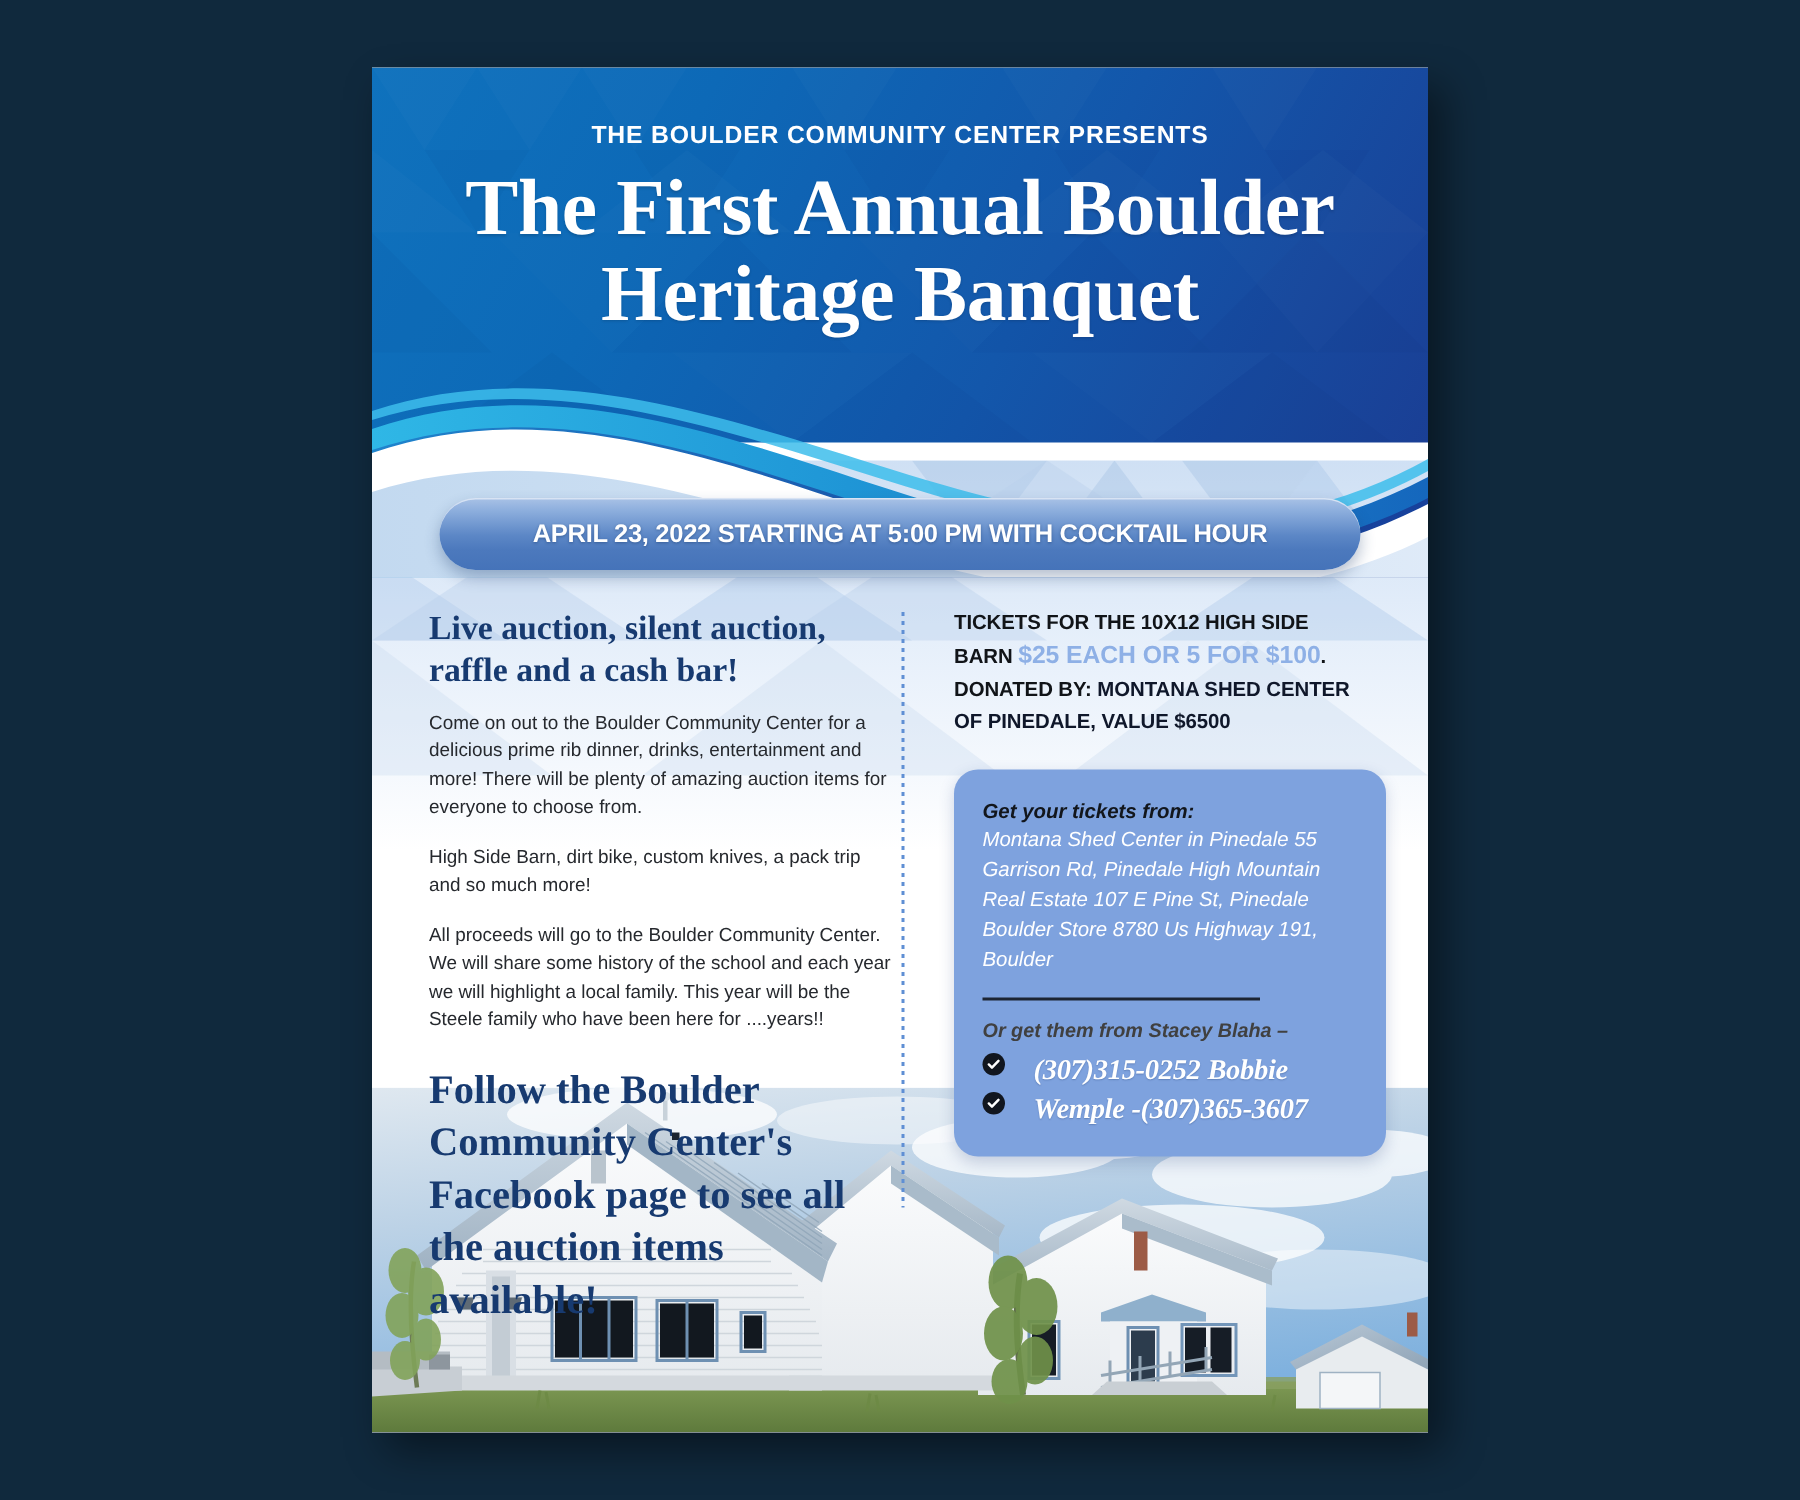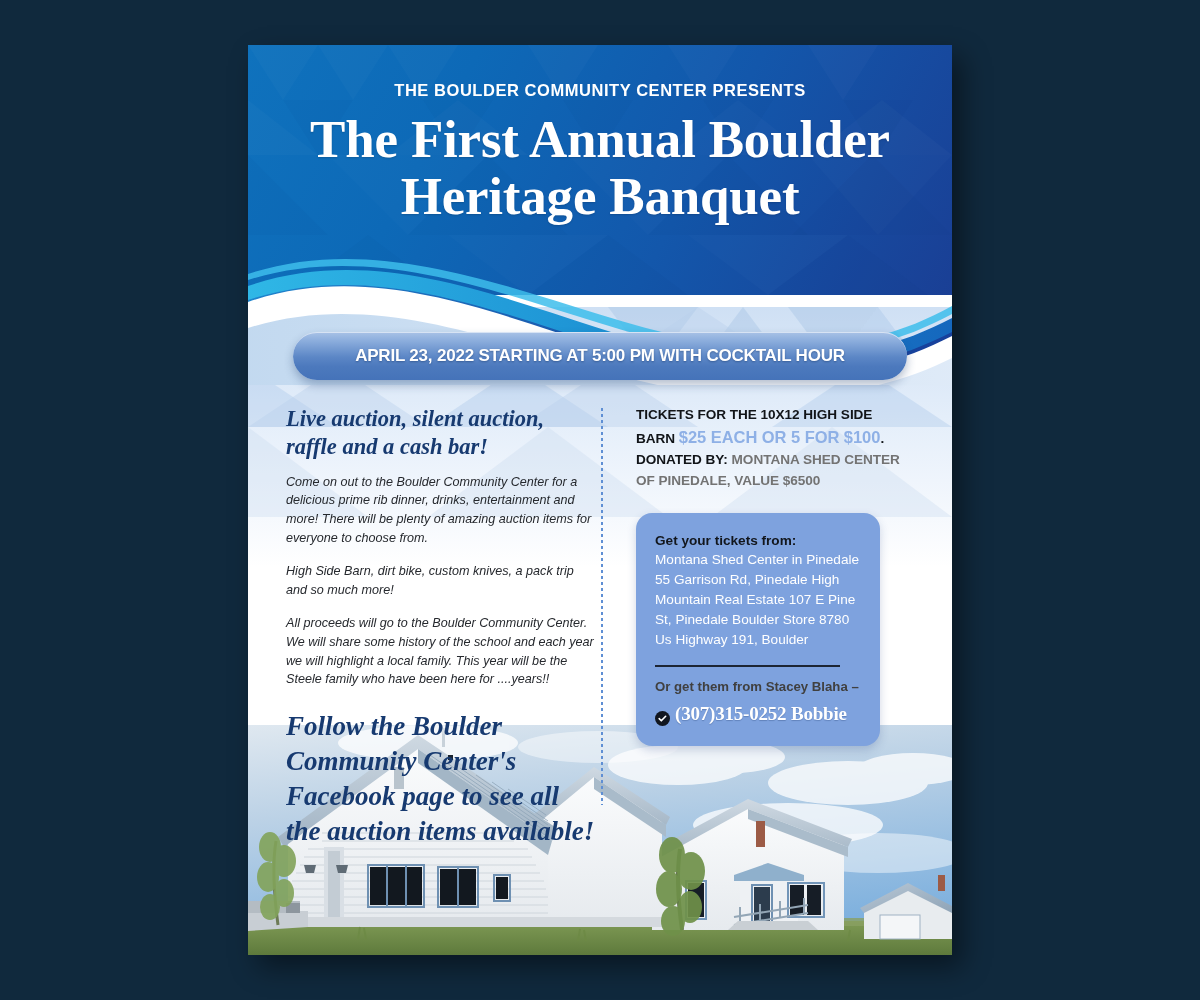--- a/index.html
+++ b/index.html
@@ -120,21 +120,20 @@
     left: 0; top: 345px;
     width: 704px;
     height: 420px;
     z-index: 5;
   }
 
   .col-left {
     position: absolute;
     left: 38px; top: 15px;
     width: 310px;
-    font-style: italic;
   }
   .col-right {
     position: absolute;
     left: 388px; top: 15px;
     width: 278px;
   }
 
   
   .divider {
     position: absolute;
@@ -174,31 +173,32 @@
 
   
   .tickets-line {
     font-weight: bold;
     font-size: 13.6px;
     line-height: 1.50;
     color: #111418;
     letter-spacing: -0.05px;
     text-transform: uppercase;
   }
-  .accent { color: #737373; }
+  .accent { color: #0f172a; }
   .accent-big { color: #8eb0e6; font-size: 16.5px; }
 
   
   .ticket-box {
     margin-top: 22px;
-    width: 244px;
+    width: 288px;
     border-radius: 16px;
     background: #7ea2de;
     padding: 20px 19px 18px 19px;
     box-shadow: 0 4px 10px rgba(40,70,130,.22);
+    font-style: italic;
   }
   .tb-head {
     font-weight: bold;
     font-size: 13.6px;
     color: #12161c;
     margin-bottom: 2px;
   }
   .tb-addr {
     font-size: 13.6px;
     line-height: 1.48;
@@ -211,22 +211,22 @@
     width: 185px;
   }
   .tb-or {
     font-weight: bold;
     font-size: 13.2px;
     color: #404040;
     margin-bottom: 8px;
   }
   .phone-row {
     display: flex;
-    align-items: flex-end;
-    gap: 5px;
+    align-items: flex-start;
+    gap: 19px;
     margin-bottom: 2px;
   }
   .check {
     flex: 0 0 auto;
     width: 15px; height: 15px;
     border-radius: 50%;
     background: #11161f;
     display: inline-flex;
     align-items: center;
     justify-content: center;
@@ -407,20 +407,28 @@
 
         <div class="phone-row">
           <span class="check">
             <svg width="9" height="9" viewBox="0 0 12 12">
                 <path d="M1.6 6.2 L4.4 9 L10.2 3" stroke="#ffffff" stroke-width="2.2" fill="none" stroke-linecap="round" stroke-linejoin="round"></path>
               </svg>
           </span>
           <span class="phone-txt">(307)315-0252 Bobbie</span>
         </div>
 
+        <div class="phone-row">
+          <span class="check">
+            <svg width="9" height="9" viewBox="0 0 12 12">
+                <path d="M1.6 6.2 L4.4 9 L10.2 3" stroke="#ffffff" stroke-width="2.2" fill="none" stroke-linecap="round" stroke-linejoin="round"></path>
+              </svg>
+          </span>
+          <span class="phone-txt">Wemple -(307)365-3607</span>
+        </div>
       </div>
 
     </div>
   </div>
 
   <div class="photo">
     <svg width="704" height="230" viewBox="0 0 704 230">
       <defs>
         <linearGradient id="sky" x1="0" y1="0" x2="0.3" y2="1">
           <stop offset="0%" stop-color="#dfe8f0"></stop>

